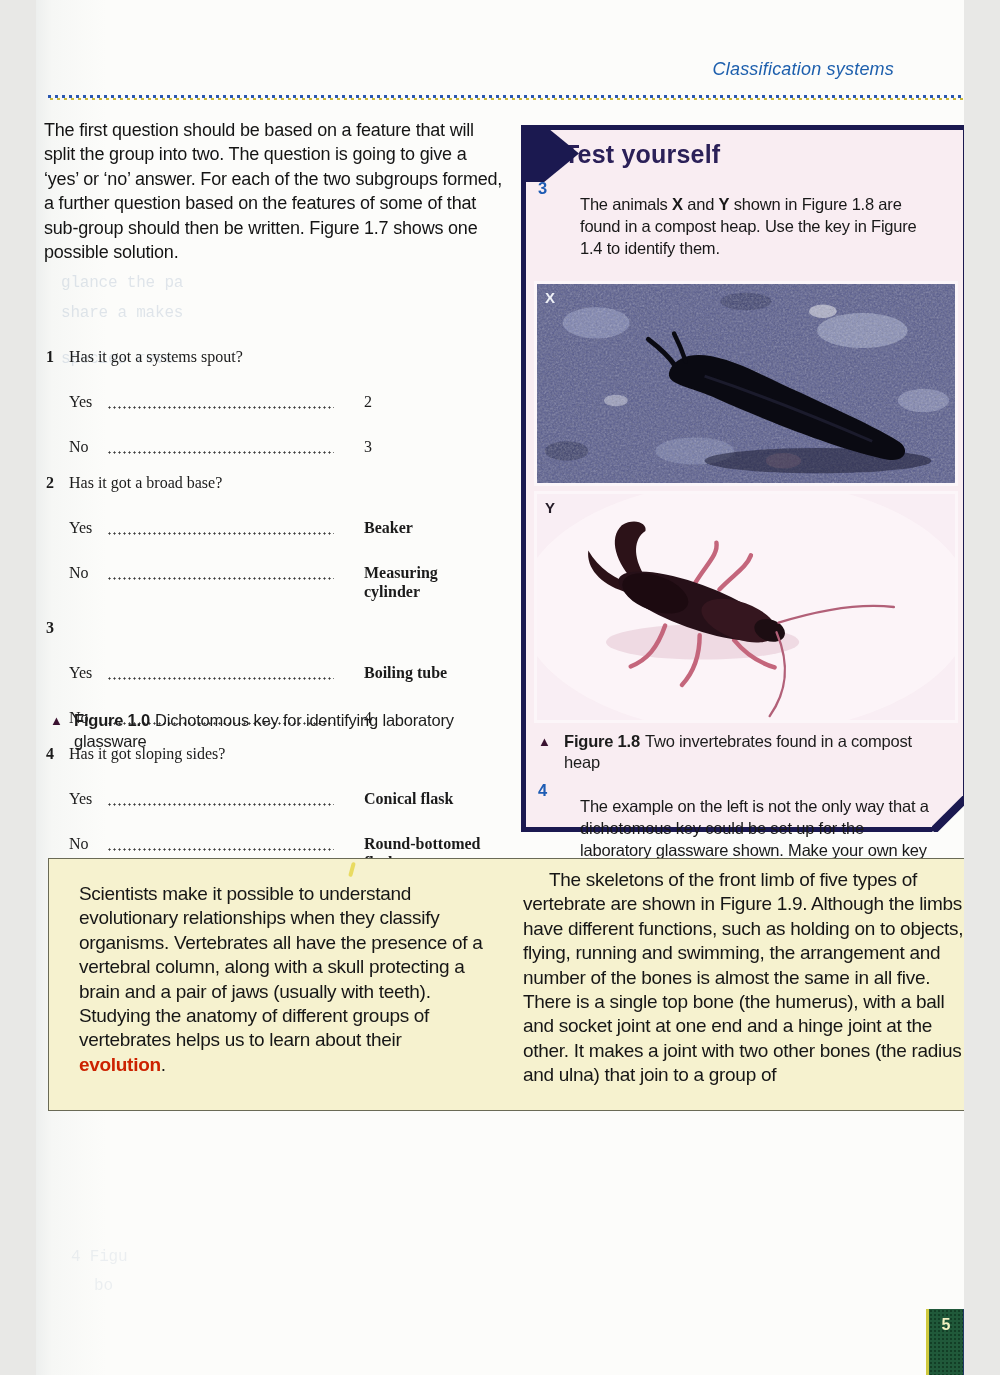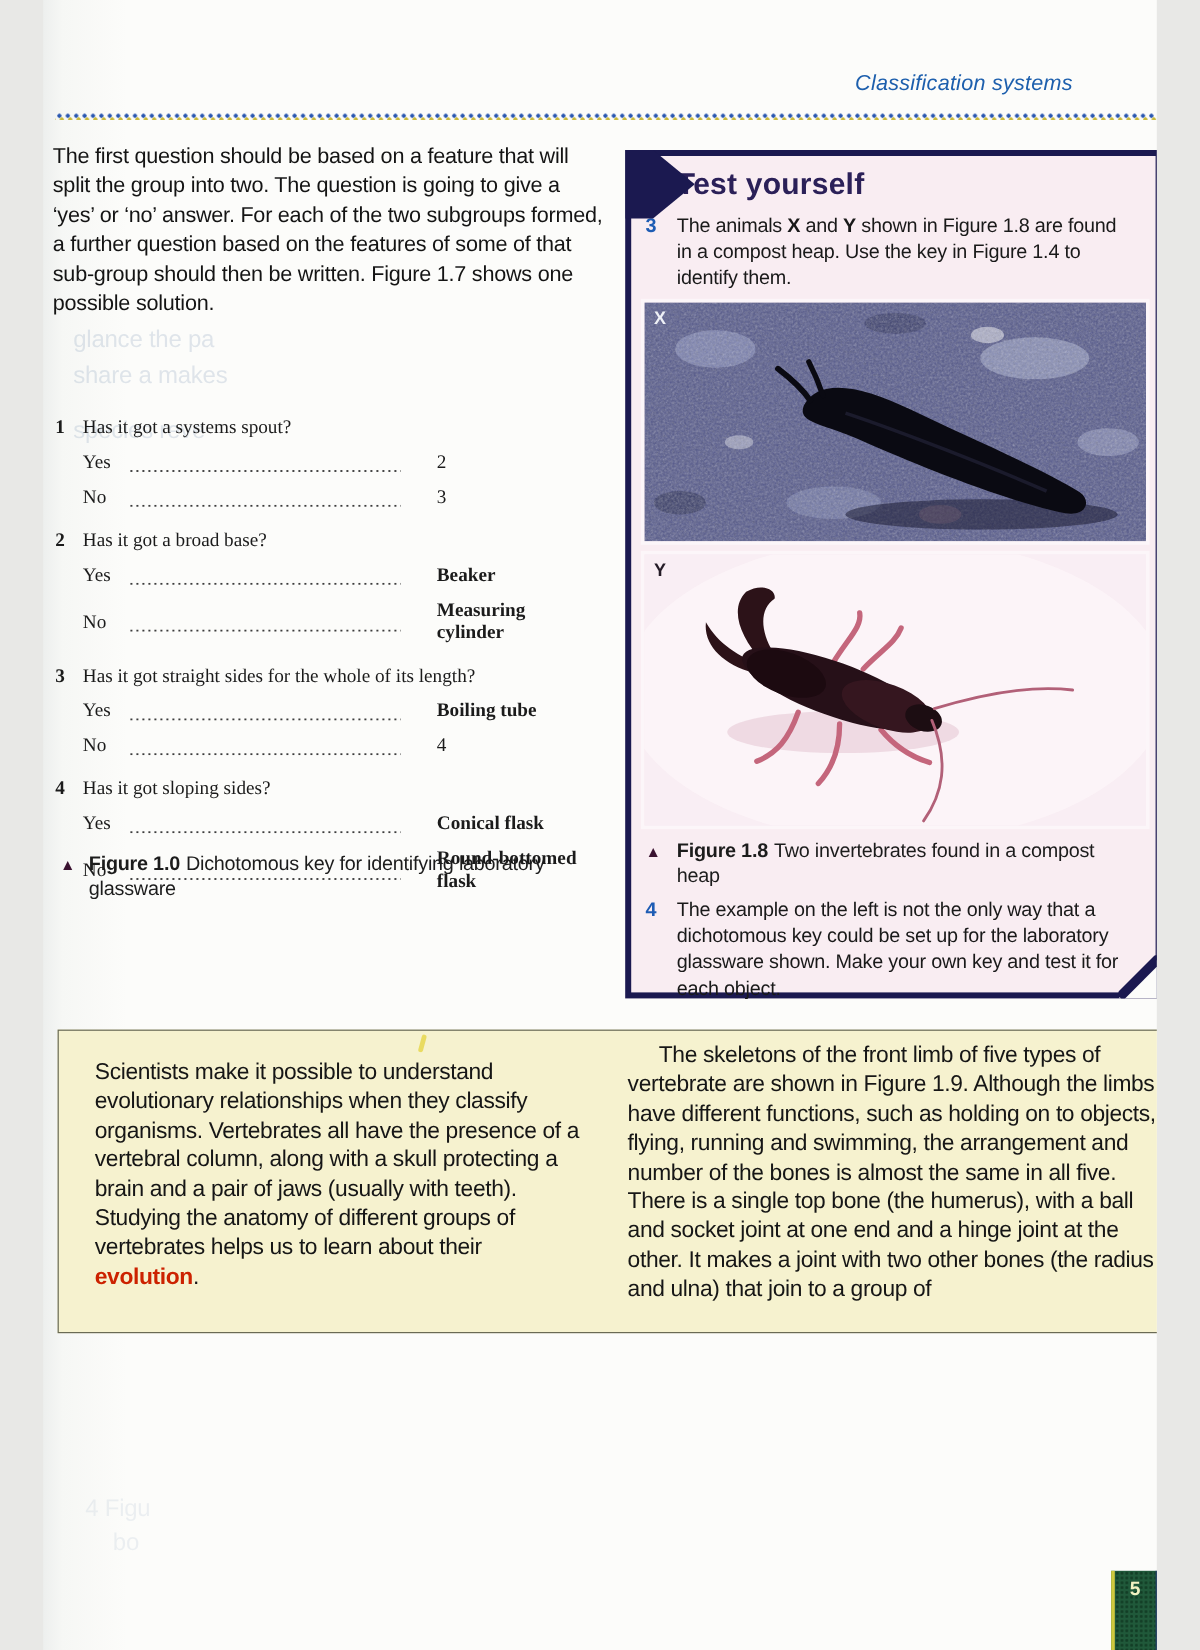--- a/index.html
+++ b/index.html
@@ -9,27 +9,27 @@
     font-family:"Liberation Sans",sans-serif;color:#1a1a1a;overflow:hidden;
   }
   
   .running-head{position:absolute;top:59px;right:70px;font-size:18px;font-style:italic;color:#1d5fad;letter-spacing:.2px;}
   .dotted-rule{position:absolute;top:93px;left:10px;width:922px;height:7px;
     background-image:radial-gradient(circle,#c9b93a 1.5px,transparent 1.9px),radial-gradient(circle,#2a57b0 1.5px,transparent 1.9px);
     background-size:7px 7px,7px 7px;background-position:2px 3px,0 0;background-repeat:repeat-x;}
   
   .intro{position:absolute;left:8px;top:118px;width:460px;font-size:18px;line-height:24.4px;letter-spacing:-0.2px;color:#141414;}
   
-  .ghost{position:absolute;color:#9db0c6;opacity:.30;font-size:20px;line-height:30px;letter-spacing:-0.2px;}
+  .ghost{position:absolute;color:#9db0c6;opacity:.30;font-size:16px;line-height:30px;letter-spacing:-0.2px;font-family:Liberation Mono, monospace;}
   .ghost.bottom{opacity:.17;line-height:29px;}
   
   .key{position:absolute;left:10px;top:330px;width:450px;font-family:"Liberation Serif",serif;font-size:16px;color:#1b1b1b;}
   .key-q{display:flex;margin:18px 0 2px;}
   .key-q .num{width:23px;font-weight:bold;flex-shrink:0;}
-  .key-row{display:flex;align-items:center;margin:10px 0 0 23px;line-height:19px;}
+  .key-row{display:flex;align-items:flex-start;margin:26px 0 0 23px;line-height:19px;}
   .key-row .lbl{width:36px;flex-shrink:0;}
   .leader{flex:1;height:10px;margin:7px 30px 0 2px;
     background-image:radial-gradient(circle,#3c3c3c .9px,transparent 1.2px);
     background-size:5px 3px;background-position:left bottom;background-repeat:repeat-x;}
   .key-ans{width:132px;flex-shrink:0;}
   .key-ans.b{font-weight:bold;}
   
   .fig-caption{display:flex;font-size:16.5px;line-height:21px;color:#1c1c1c;letter-spacing:-0.2px;}
   .fig-caption .tri{color:#3a1230;font-size:13px;flex-shrink:0;}
   .fig-caption b{margin-right:5px;}
@@ -37,21 +37,21 @@
   .fig17 .tri{width:24px;}
   
   .test-box{position:absolute;left:485px;top:125px;width:447px;height:707px;background:#f9edf2;
     border:5px solid #1b1950;box-sizing:border-box;}
   .ty-arrow{position:absolute;left:-5px;top:-5px;width:58px;height:62px;background:#1b1950;
     clip-path:polygon(0 0,40% 0,100% 46%,40% 92%,0 92%);}
   .notch{position:absolute;right:-5px;bottom:-5px;width:36px;height:36px;}
   .ty-title{margin:10px 0 8px 38px;font-size:25px;font-weight:bold;color:#2b2058;letter-spacing:.2px;}
   .ty-q{display:flex;margin:6px 16px 6px 12px;font-size:16.5px;line-height:22px;letter-spacing:-0.2px;color:#191919;}
   .ty-num{width:26px;font-weight:bold;color:#1e5cb4;flex-shrink:0;}
-  .ty-q p{margin:0;}
+  .ty-q p{margin:16px;}
   .photo{position:relative;margin-left:8px;width:424px;box-sizing:border-box;border:3px solid #fcf6f9;}
   .photo-x{height:205px;margin-top:5px;}
   .photo-y{height:232px;margin-top:5px;}
   .photo svg{display:block;width:100%;height:100%;}
   .photo-label{position:absolute;top:5px;left:8px;font-weight:bold;font-size:15px;}
   .photo-x .photo-label{color:#eef0f6;}
   .photo-y .photo-label{color:#241b26;}
   .fig18{margin:8px 16px 6px 12px;}
   .fig18 .tri{width:26px;}
   
@@ -110,21 +110,20 @@
         <span class="key-ans b">Beaker</span>
       </div>
     <div class="key-row">
         <span class="lbl">No</span>
         <span class="leader"></span>
         <span class="key-ans b">Measuring cylinder</span>
       </div>
 
     <div class="key-q">
         <span class="num">3</span>
-        <span>Has it got straight sides for the whole of its length?</span>
       </div>
     <div class="key-row">
         <span class="lbl">Yes</span>
         <span class="leader"></span>
         <span class="key-ans b">Boiling tube</span>
       </div>
     <div class="key-row">
         <span class="lbl">No</span>
         <span class="leader"></span>
         <span class="key-ans">4</span>

